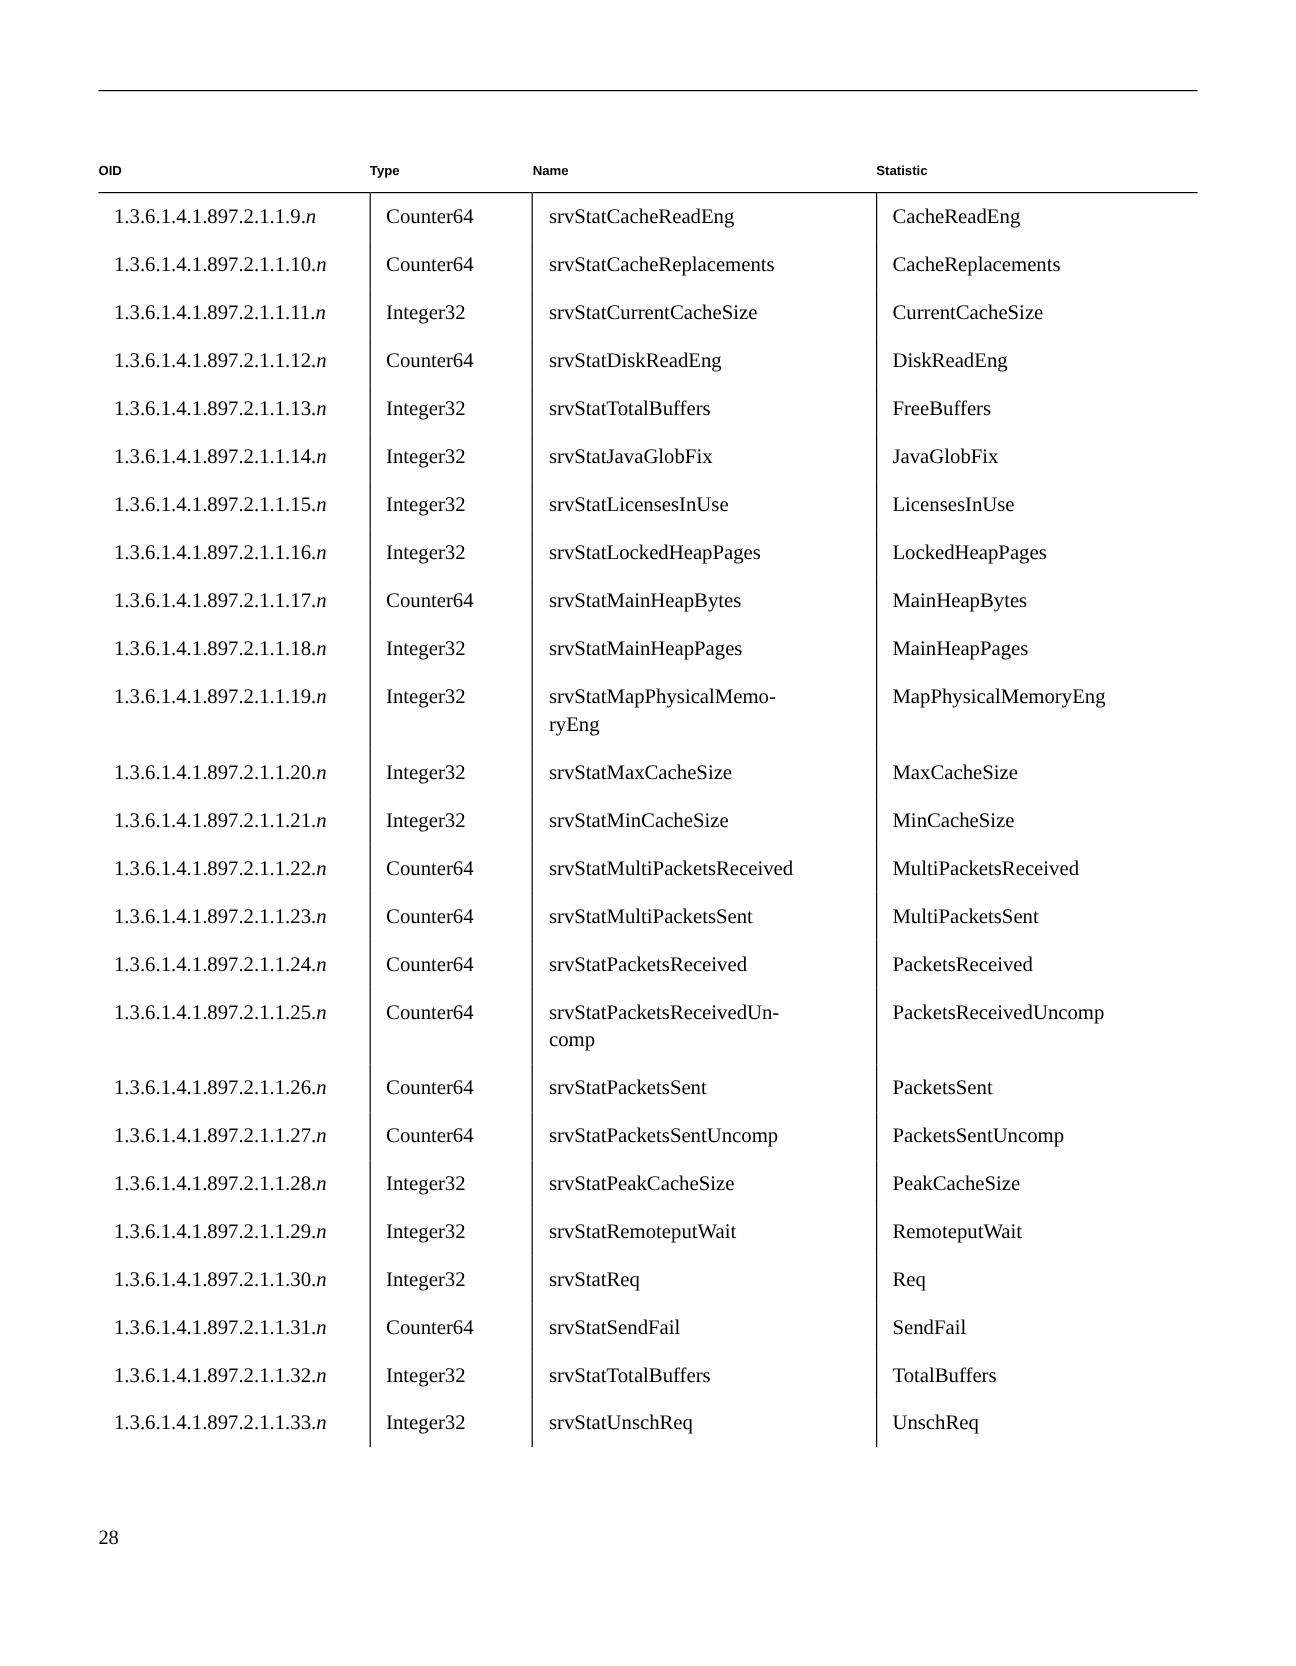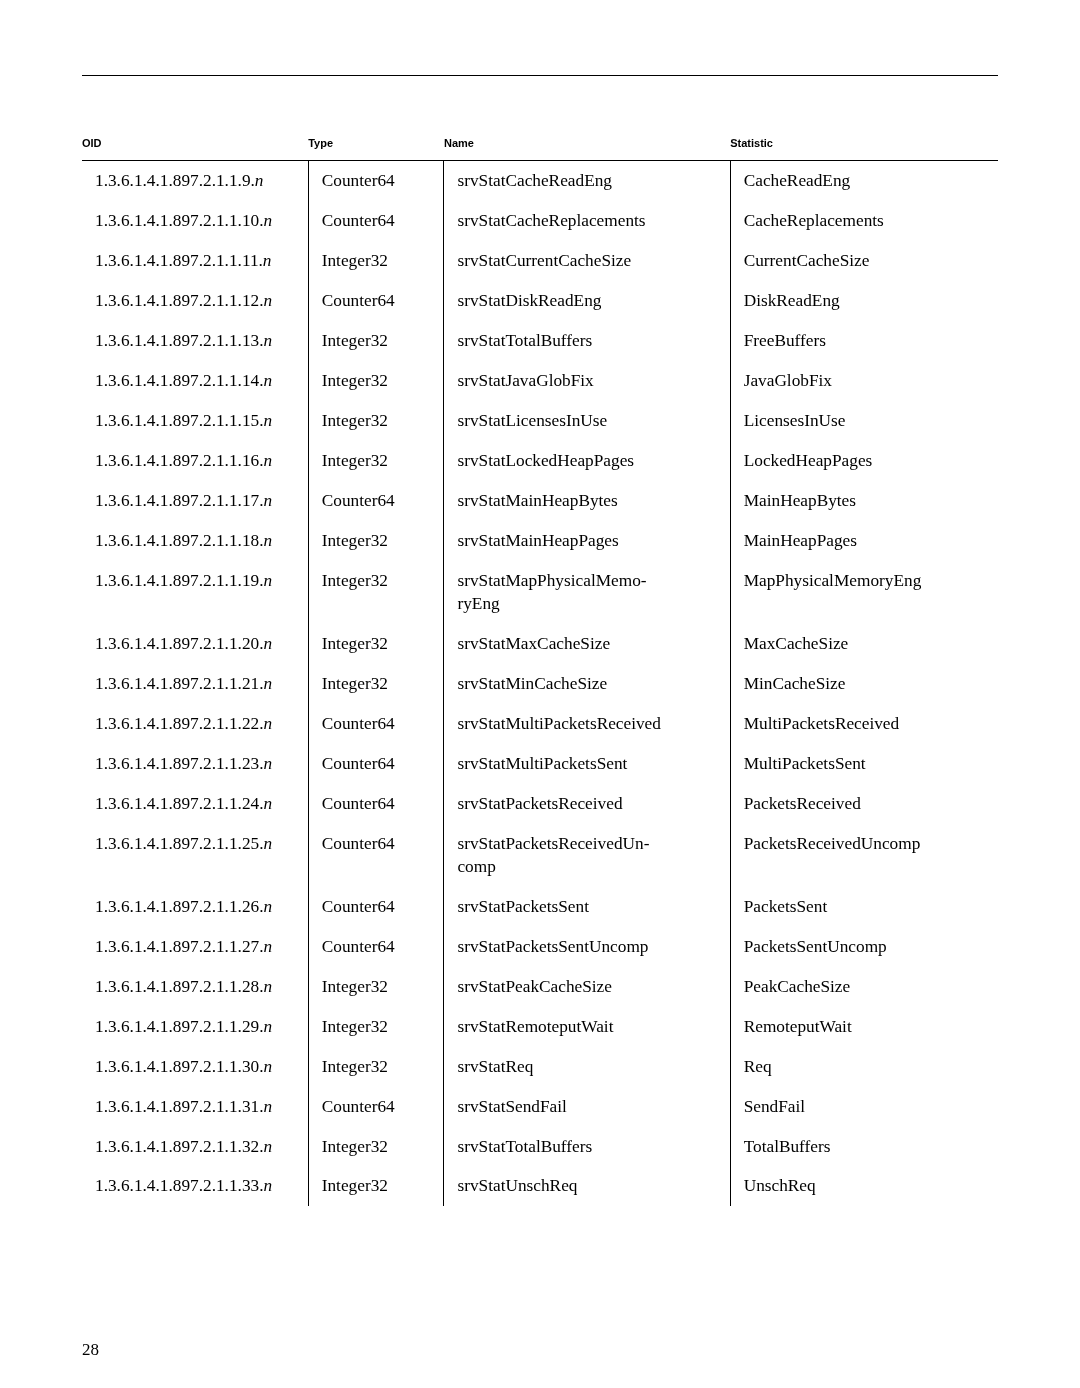--- a/index.html
+++ b/index.html
@@ -42,21 +42,21 @@
   col.c2 { width: 14.7%; }
   col.c3 { width: 31%; }
   col.c4 { width: 29%; }
   
   td.sep { border-left: 1px solid #000; padding-left: 13px; }
 
   .italic { font-style: italic; }
   .pagenum {
     position: absolute;
     left: 82px;
-    top: 1340px;
+    top: 1272px;
     font-size: 17px;
   }
 </style>
 </head>
 <body>
 
 <div class="hr"></div>
 
 <table>
   <colgroup>

